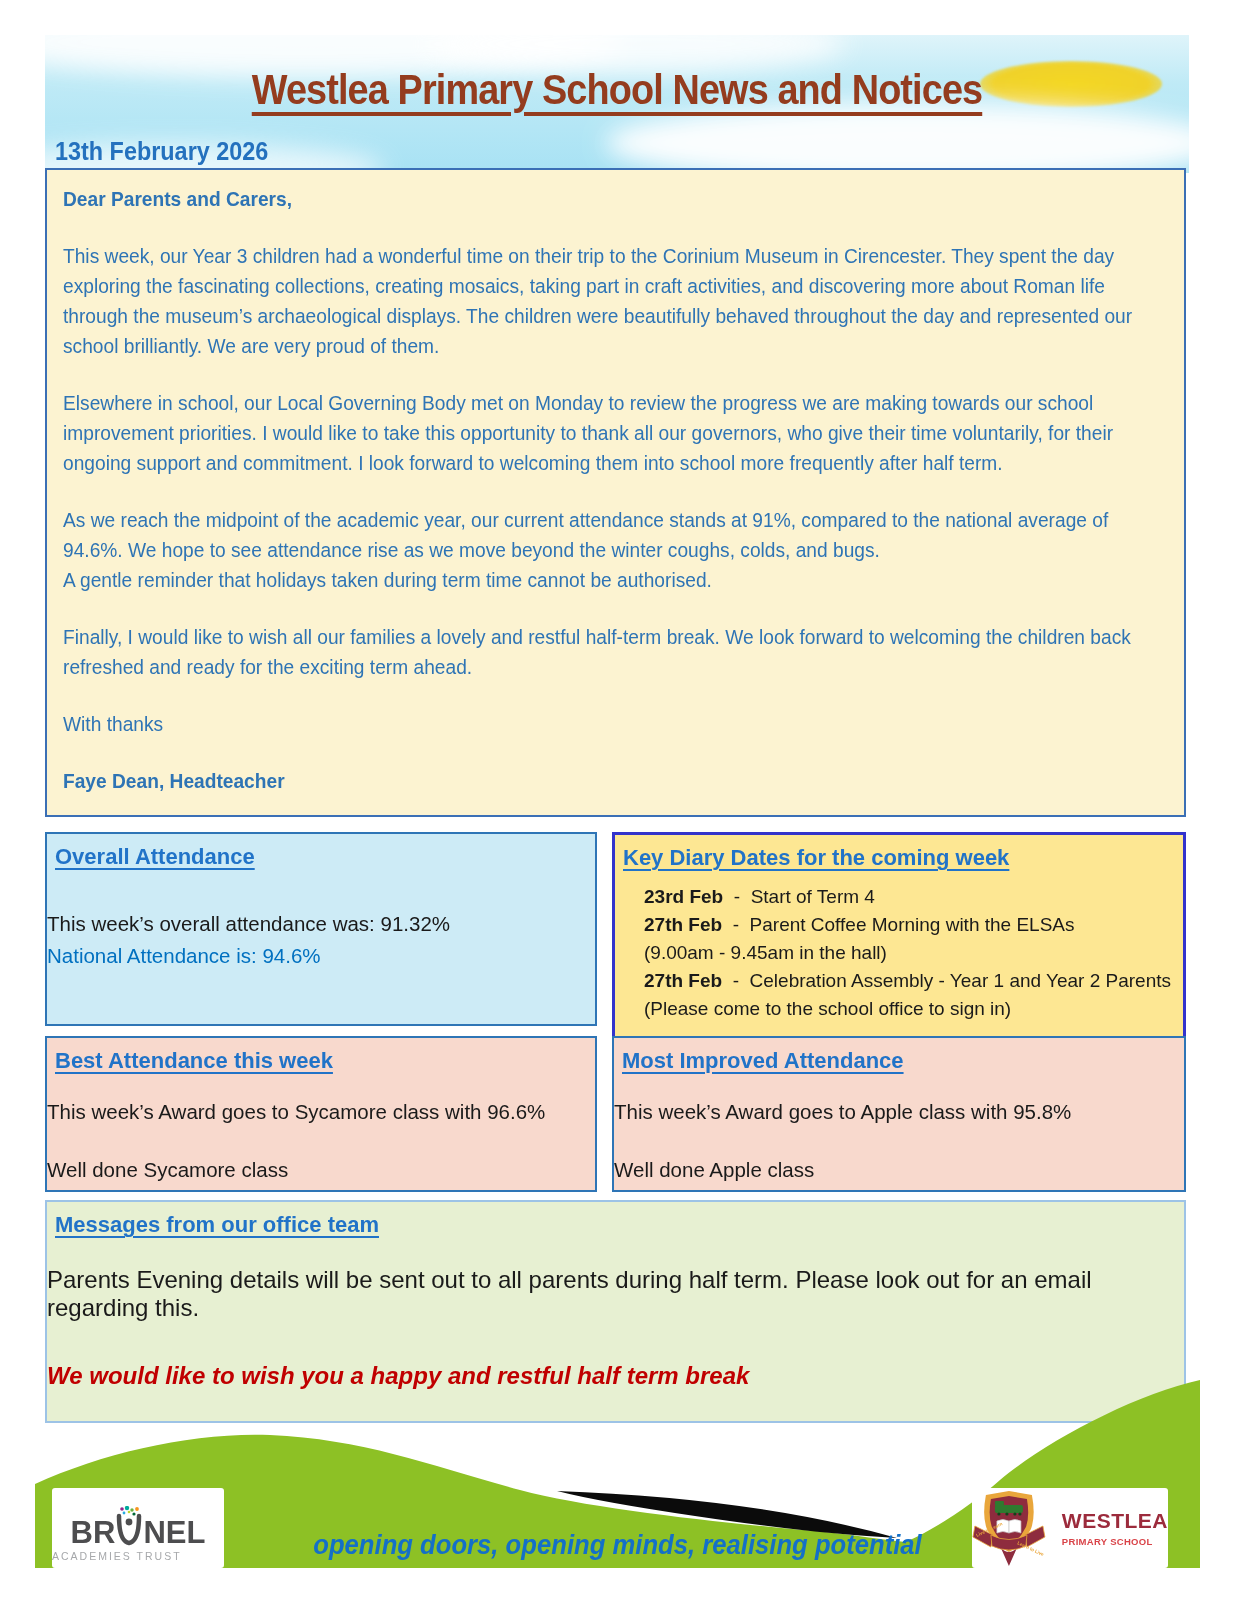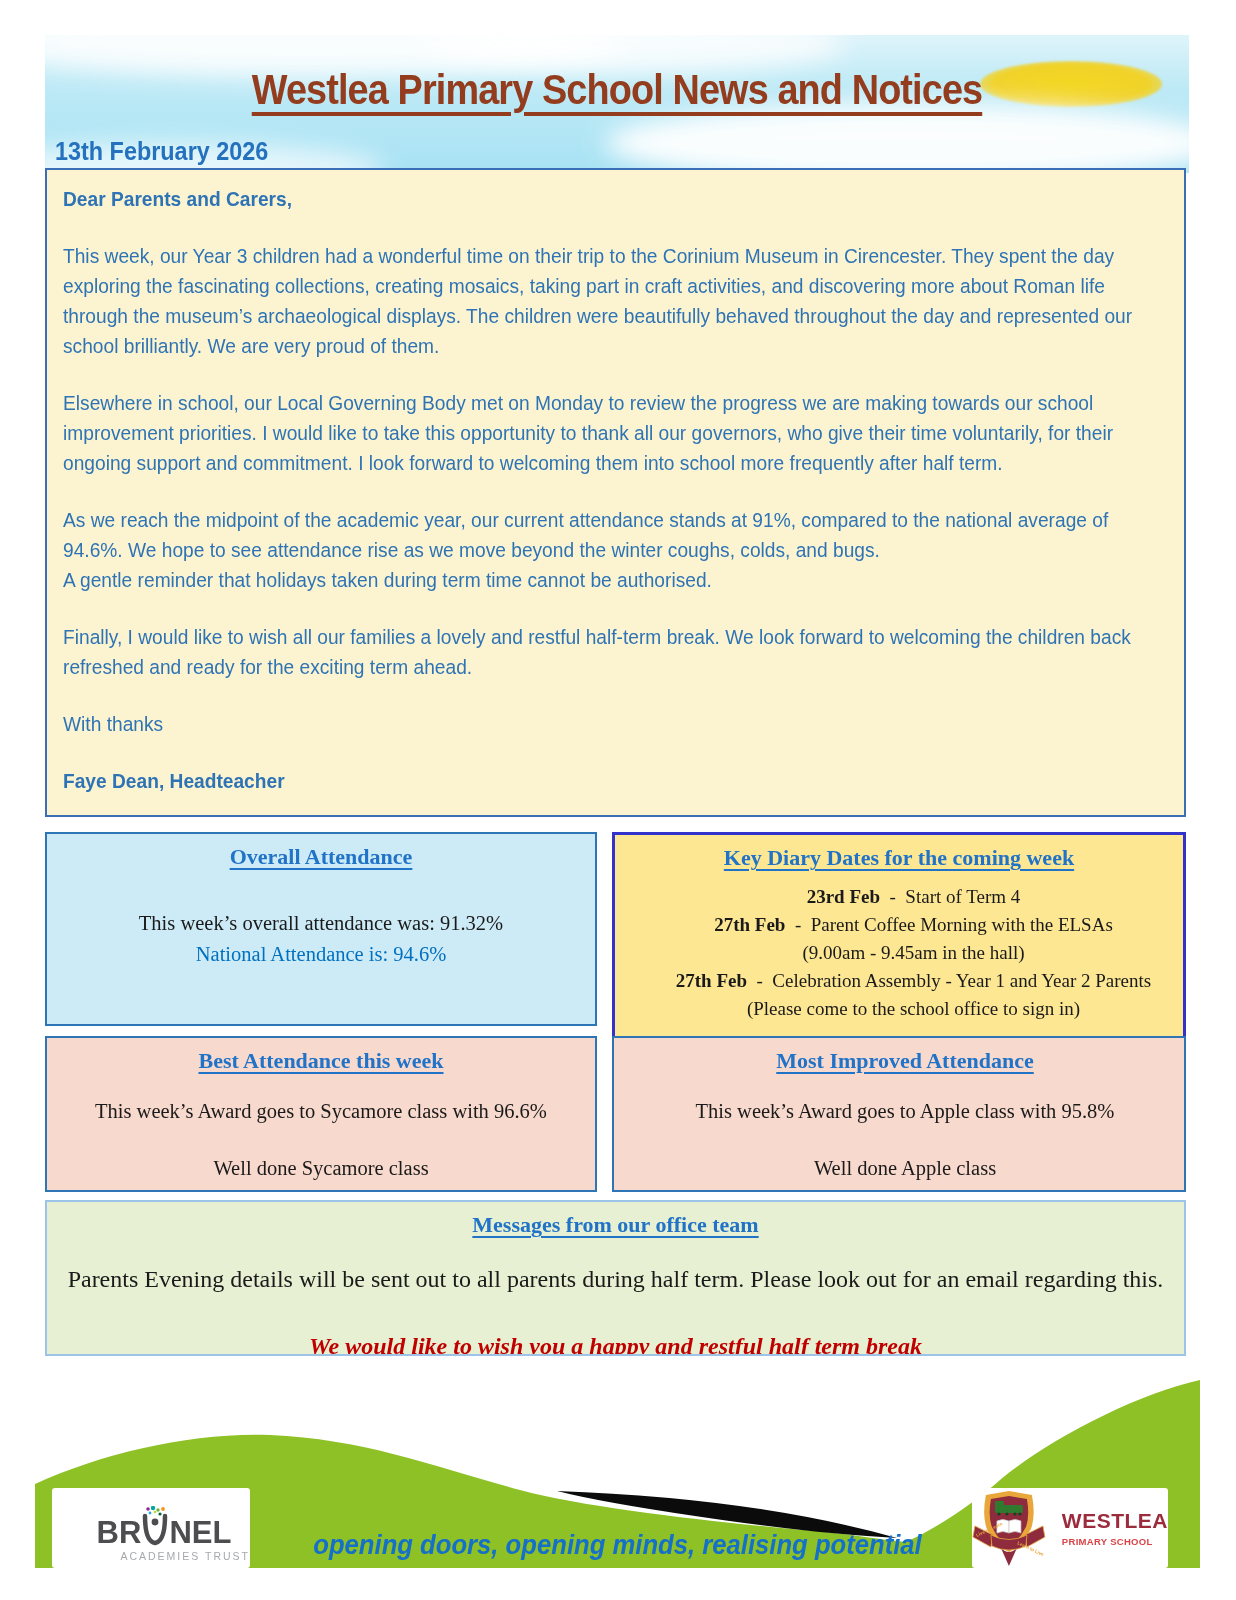--- a/index.html
+++ b/index.html
@@ -25,41 +25,41 @@
 
   
   .letter{position:absolute;left:45px;top:168px;width:1141px;height:649px;box-sizing:border-box;
           background:#fcf3d1;border:2px solid #3b6fb5;padding:14px 16px;overflow:hidden;}
   .letter-inner{width:107%;transform:scaleX(.935);transform-origin:0 0;
                 color:#2e74b5;font-size:20.5px;line-height:30px;}
   .letter-inner p{margin:0 0 27px 0;}
   .letter-inner p.bold{font-weight:bold;}
 
   
-  .ibox{position:absolute;box-sizing:border-box;text-align:center;overflow:hidden;font-family:Liberation Serif, serif;}
+  .ibox{position:absolute;box-sizing:border-box;text-align:left;overflow:hidden;}
   .ibox h2{margin:10px 8px 0 8px;font-size:22px;color:#2173c8;font-weight:bold;
            text-decoration:underline;text-decoration-thickness:2px;text-underline-offset:4px;}
   .box-overall{left:45px;top:832px;width:552px;height:194px;background:#cdebf6;border:2px solid #2e75b6;}
   .box-diary{left:612px;top:832px;width:574px;height:220px;background:#fde793;border:3px solid #3333cc;}
   .box-best{left:45px;top:1036px;width:552px;height:156px;background:#f8d9cd;border:2px solid #2e75b6;}
-  .box-improved{left:612px;top:1036px;width:574px;height:156px;background:#f8d9cd;border:2px solid #2e75b6;padding-left:12px;}
-  .box-messages{left:45px;top:1200px;width:1141px;height:156px;background:#e7f0d2;border:2px solid #9dc3e6;}
+  .box-improved{left:612px;top:1036px;width:574px;height:156px;background:#f8d9cd;border:2px solid #2e75b6;}
+  .box-messages{left:45px;top:1200px;width:1141px;height:223px;background:#e7f0d2;border:2px solid #9dc3e6;}
   .black-line{color:#1a1a1a;font-size:20.5px;}
   .box-overall .l1{margin-top:42px;}
   .box-overall .l2{margin-top:8px;color:#0070c0;font-size:20.5px;}
   .diary-lines{margin-top:12px;font-size:19px;line-height:28px;color:#1a1a1a;margin-left:29px;}
   .box-best .l1,.box-improved .l1{margin-top:26px;}
   .box-best .l2,.box-improved .l2{margin-top:34px;}
   .box-messages .l1{margin-top:28px;font-size:24px;}
   .box-messages .highlight{margin-top:40px;color:#c00000;font-weight:bold;font-style:italic;font-size:24px;}
 
   
   .footer-svg{position:absolute;left:35px;top:1372px;}
   .logo-card{position:absolute;background:#ffffff;border-radius:3px;}
-  .brunel{left:52px;top:1488px;width:172px;height:80px;text-align:right;overflow:hidden;padding-left:26px;}
+  .brunel{left:52px;top:1488px;width:172px;height:80px;text-align:left;overflow:hidden;}
   .brunel .name{margin-top:18px;font-size:31px;font-weight:bold;color:#4d4d4f;letter-spacing:0px;
                 display:flex;align-items:flex-end;justify-content:center;line-height:30px;}
   .brunel .sub{font-size:10.5px;color:#a6a8ab;letter-spacing:2px;margin-top:2px;}
   .tagline{position:absolute;left:35px;top:1530px;width:1165px;text-align:center;
            color:#1470c8;font-weight:bold;font-style:italic;font-size:27px;transform:scaleX(.95);}
   .westlea{left:972px;top:1488px;width:196px;height:80px;display:flex;align-items:center;overflow:hidden;}
   .westlea .wtext{margin-left:16px;text-align:left;}
   .westlea .wname{font-size:21px;font-weight:800;color:#9c2b3c;letter-spacing:.5px;}
   .westlea .wsub{font-size:9.5px;font-weight:bold;color:#d94348;margin-top:3px;letter-spacing:.3px;}
 </style>

